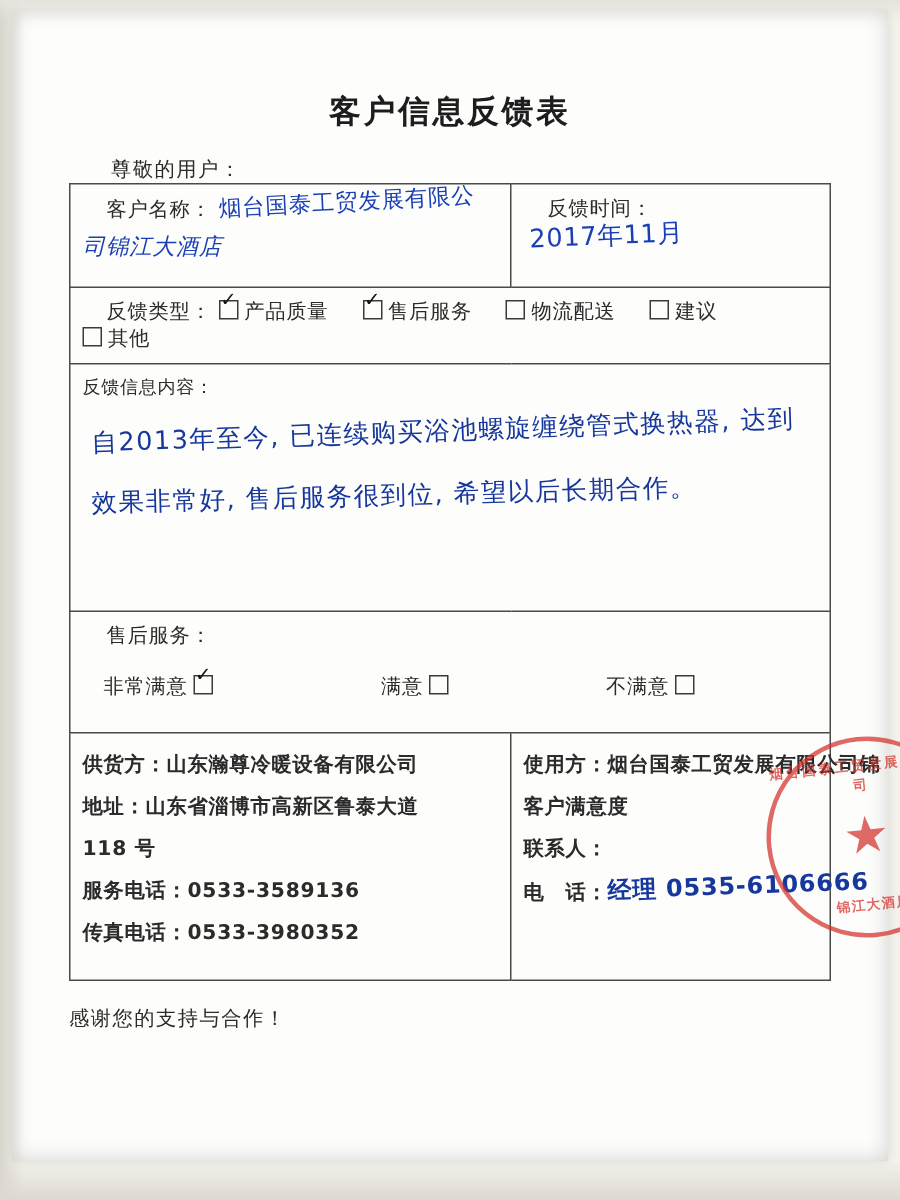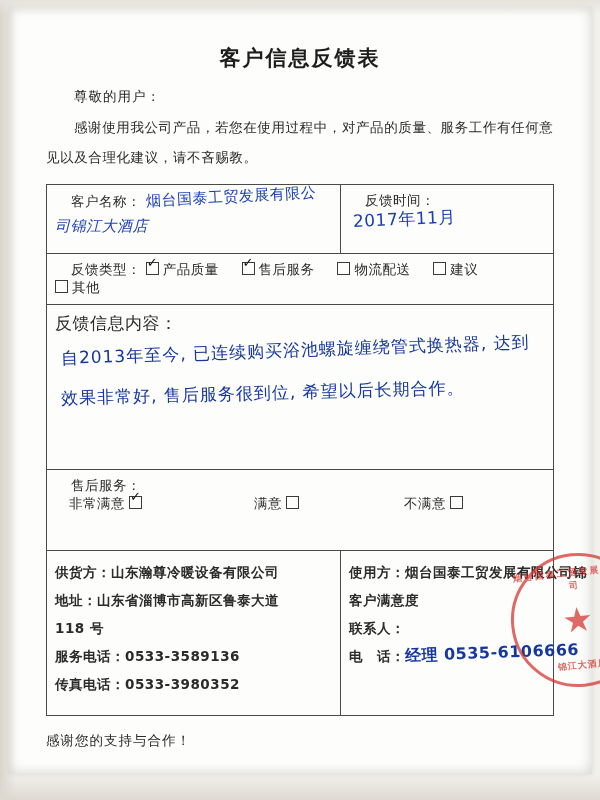--- a/index.html
+++ b/index.html
@@ -44,21 +44,21 @@
   .shade-top {
     position: absolute;
     left: 0; top: 0;
     width: 600px; height: 14px;
     background: linear-gradient(to bottom, #e6e3dc, rgba(253,253,251,0));
   }
 
   .doc {
     position: absolute;
     left: 46px;
-    top: 44px;
+    top: 60px;
     width: 508px;
     color: #2b2b2b;
   }
 
   .title {
     text-align: center;
     font-size: 21px;
     font-weight: bold;
     letter-spacing: 2px;
     color: #1d1d1d;
@@ -137,37 +137,38 @@
     top: -7px;
     font-size: 13px;
     line-height: 13px;
     color: #111;
   }
 
   .content-cell {
     height: 150px;
     position: relative;
   }
-  .content-label { font-size: 17px; }
+  .content-label { font-size: 12px; }
   .hand-body {
     position: absolute;
     left: 14px;
     top: 34px;
     width: 470px;
     color: #16379d;
     font-size: 17px;
     line-height: 38px;
     letter-spacing: 1px;
   }
   .hand-body span { display: block; }
   .hand-body span:nth-child(1) { transform: rotate(-2deg); transform-origin: left center; }
   .hand-body span:nth-child(2) { transform: rotate(-1.5deg); transform-origin: left center; margin-top: 2px;}
 
   .sat-cell { height: 66px; }
   .sat-row {
+    margin-top: 16px;
     display: flex;
     padding-left: 14px;
   }
   .sat-opt { font-size: 13.5px; }
   .sat-opt:nth-child(1) { width: 185px; }
   .sat-opt:nth-child(2) { width: 150px; }
 
   .box-after {
     display: inline-block;
     width: 11px;
@@ -254,21 +255,20 @@
   <div class="sheet"></div>
   <div class="shade-left"></div>
   <div class="shade-top"></div>
   <div class="shade-bottom"></div>
 
   <div class="doc">
 
     <div class="title">客户信息反馈表</div>
 
     <div class="salutation">尊敬的用户：</div>
-    <div class="intro">感谢使用我公司产品，若您在使用过程中，对产品的质量、服务工作有任何意见以及合理化建议，请不吝赐教。</div>
 
     <table class="form">
       <colgroup>
         <col style="width:58%">
         <col style="width:42%">
       </colgroup>
       <tbody>
         <tr>
           <td class="cust-name-cell">
             <span class="lbl">客户名称：</span>

